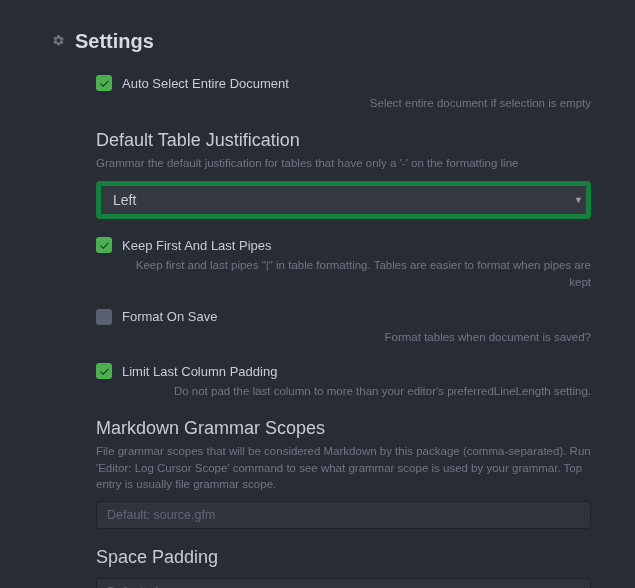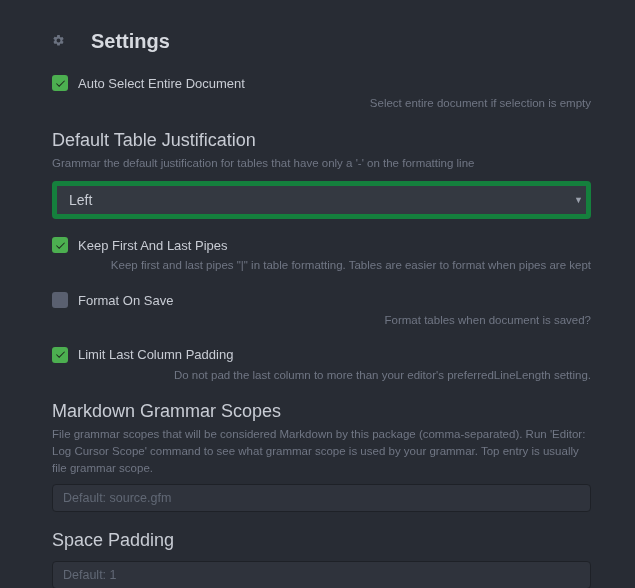--- a/index.html
+++ b/index.html
@@ -11,34 +11,35 @@
     width: 635px;
     height: 588px;
     overflow: hidden;
   }
   .container {
     padding: 30px 44px 20px 52px;
   }
   .header {
     display: flex;
     align-items: center;
-    gap: 26px;
+    gap: 10px;
     margin-bottom: 22px;
   }
   .gear {
     color: #6b7280;
     flex-shrink: 0;
   }
   .title {
     font-size: 20px;
     font-weight: 700;
     color: #d7dae0;
   }
   .setting {
     margin-bottom: 18px;
+    margin-left: 44px;
   }
   .cb-row {
     display: flex;
     align-items: center;
     gap: 10px;
   }
   .checkbox {
     width: 16px;
     height: 16px;
     border-radius: 3px;

